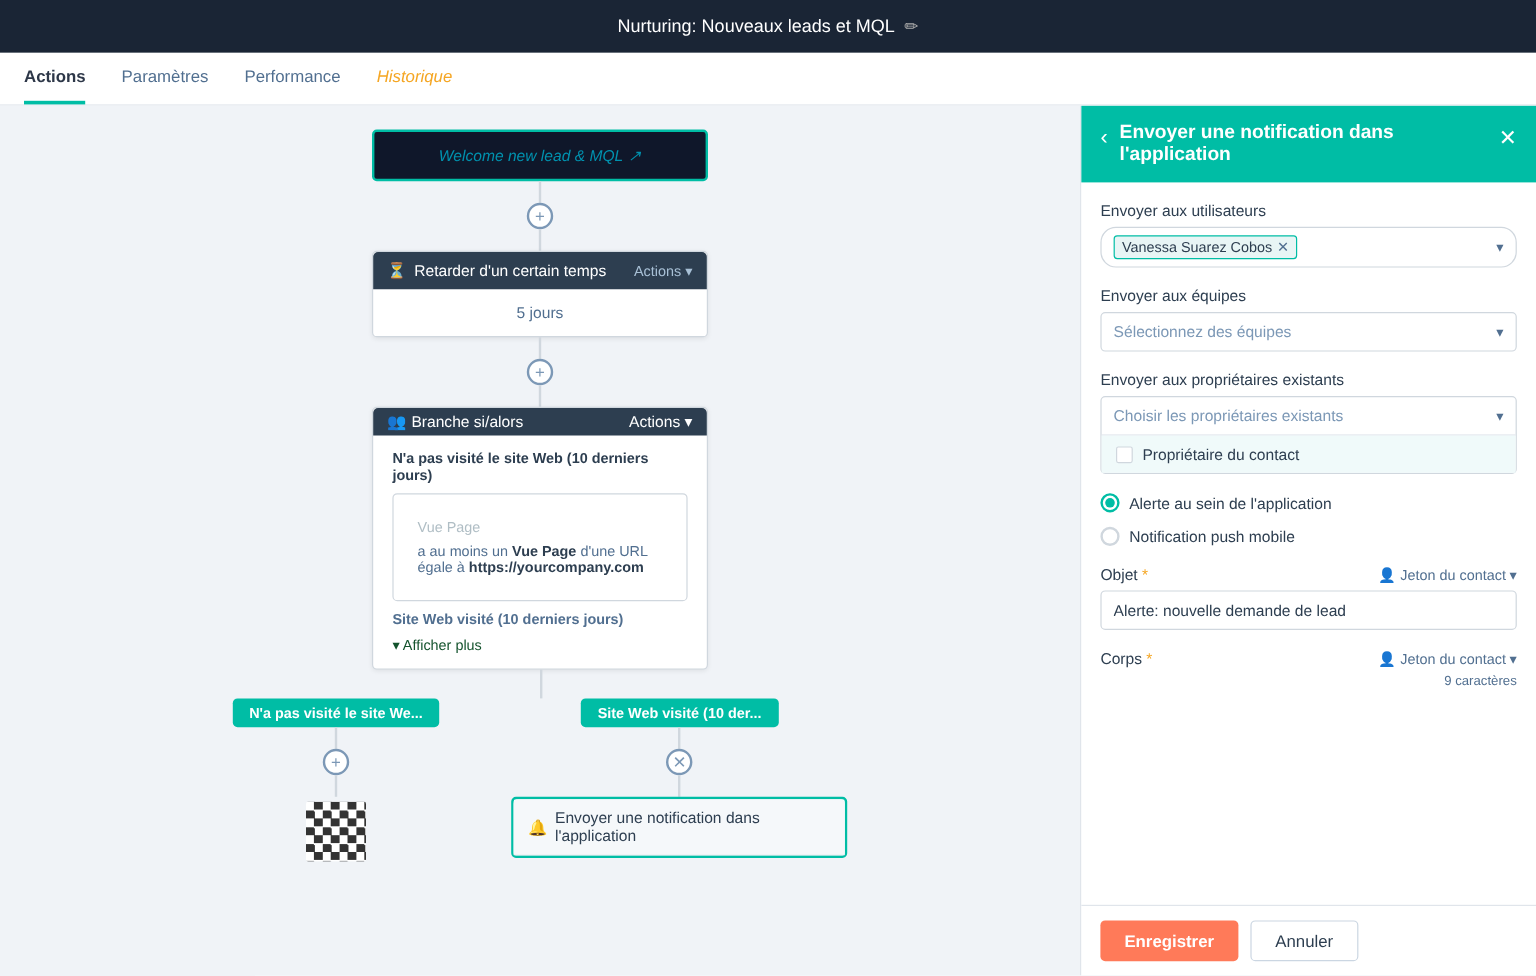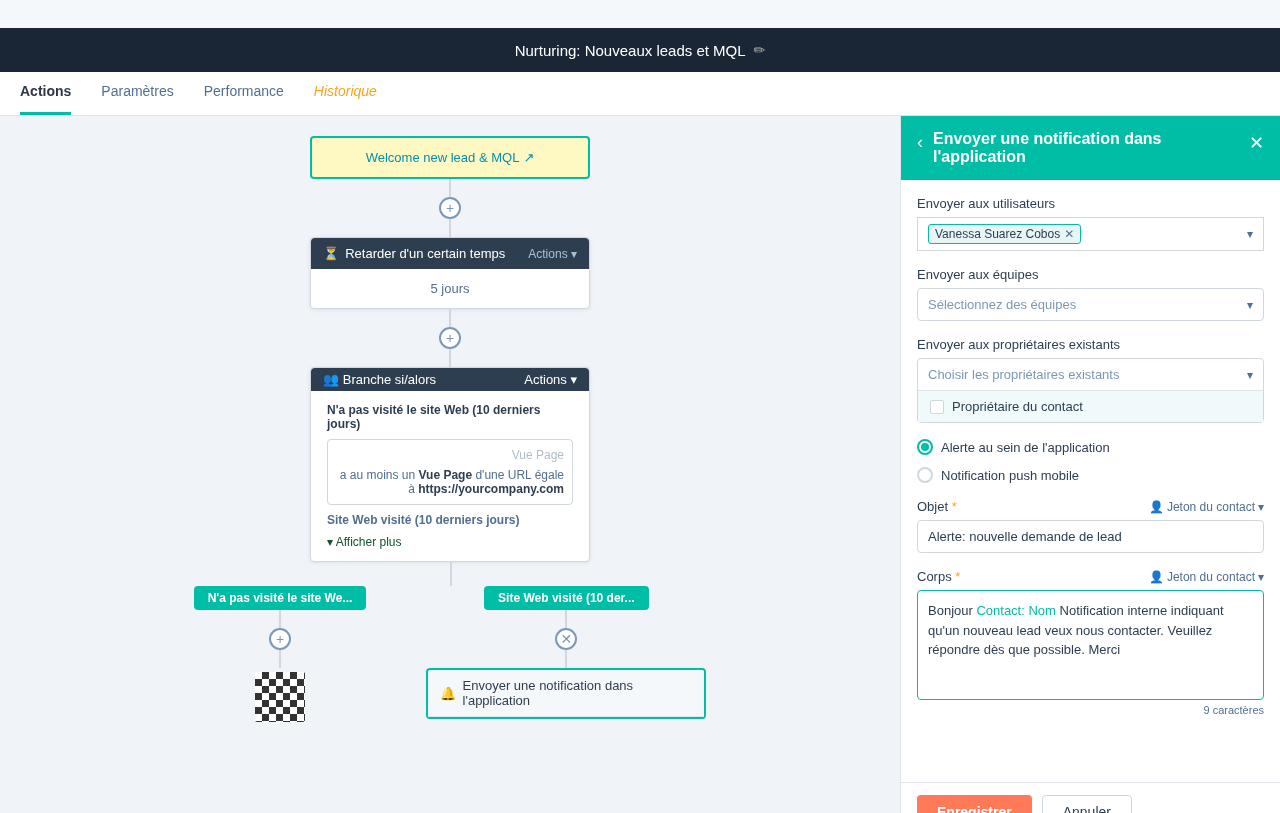--- a/index.html
+++ b/index.html
@@ -9,21 +9,20 @@
     .top-bar {
       background: #1a2535;
       height: 44px;
       display: flex;
       align-items: center;
       justify-content: center;
       color: #fff;
       font-size: 15px;
       font-weight: 500;
       gap: 8px;
-      margin-top: 28px;
     }
 
     
     .tab-bar {
       background: #fff;
       border-bottom: 1px solid #e0e5eb;
       display: flex;
       align-items: center;
       height: 44px;
       padding: 0 20px;
@@ -85,27 +84,28 @@
       display: flex;
       align-items: center;
       justify-content: space-between;
       font-size: 13px;
     }
     .node-header .header-left { display: flex; align-items: center; gap: 6px; }
     .node-header .actions-btn { color: #a8c0d6; font-size: 12px; cursor: pointer; }
     .node-body { padding: 12px 16px; font-size: 13px; color: #516f90; text-align: center; }
 
     .email-node {
-      background: #fef9c3;
+      background: #0f172a;
       border: 2px solid #00bda5;
       border-radius: 4px;
       min-width: 280px;
       max-width: 280px;
       padding: 12px 27px;
       text-align: center;
+      font-style: italic;
     }
     .email-node a { color: #0091ae; font-size: 13px; text-decoration: none; display: flex; align-items: center; justify-content: center; gap: 4px; }
 
     .connector { display: flex; flex-direction: column; align-items: center; }
     .connector-line { width: 2px; height: 18px; background: #d0d7de; }
     .connector-plus {
       width: 22px; height: 22px; border-radius: 50%; border: 2px solid #7c98b6;
       background: #fff; color: #7c98b6; display: flex; align-items: center; justify-content: center;
       font-size: 14px; cursor: pointer;
     }
@@ -127,22 +127,22 @@
       display: flex;
       align-items: center;
       justify-content: space-between;
       font-size: 13px;
     }
     .branch-body { padding: 12px 16px; font-size: 12px; color: #516f90; }
     .branch-condition { font-weight: 600; color: #2d3e50; margin-bottom: 8px; font-size: 12px; }
     .vue-page-box {
       border: 1px solid #d0d7de;
       border-radius: 4px;
-      padding: 8px;
-      text-align: right;
+      padding: 20px;
+      text-align: left;
       font-size: 12px;
       color: #7c98b6;
       margin-bottom: 8px;
     }
     .vue-page-title { font-size: 12px; color: #b0bec5; margin-bottom: 6px; }
     .vue-page-desc { font-size: 12px; color: #516f90; }
     .vue-page-desc b { color: #2d3e50; }
     .show-more { color: #14532d; font-size: 12px; cursor: pointer; margin-top: 8px; }
 
     
@@ -215,21 +215,21 @@
     .panel-header .back-btn { color: #fff; cursor: pointer; font-size: 18px; margin-right: 10px; margin-top: 2px; }
     .panel-header .title { font-size: 16px; font-weight: 600; flex: 1; }
     .panel-header .close-btn { color: #fff; cursor: pointer; font-size: 18px; margin-top: 2px; }
 
     .panel-body { flex: 1; overflow-y: auto; padding: 16px; }
     .field-group { margin-bottom: 16px; }
     .field-label { font-size: 13px; color: #2d3e50; font-weight: 500; margin-bottom: 6px; }
 
     .tag-dropdown {
       border: 1px solid #d0d7de;
-      border-radius: 0;
+      border-radius: 13px;
       padding: 6px 10px;
       display: flex;
       align-items: center;
       justify-content: space-between;
       cursor: pointer;
       background: #fff;
     }
     .tag-item {
       background: #e8f5f5;
       border: 1px solid #00bda5;
@@ -534,25 +534,20 @@
         <div class="field-row">
           <span class="field-label-sm">
             <span>Corps</span><span style="color:#f5a623;"> *</span>
           </span>
           <span class="jeton-btn">
             <span>👤</span>
             <span>Jeton du contact</span>
             <span>▾</span>
           </span>
         </div>
-        <div class="corps-textarea" contenteditable="true" style="">
-          <span>Bonjour </span><span style="color:#00bda5;">Contact: Nom</span><span>
-Notification interne indiquant qu'un nouveau lead veux nous contacter. Veuillez répondre dès que possible.
-Merci</span>
-        </div>
         <div class="char-count">9 caractères</div>
       </div>
 
     </div>
 
     <div class="panel-footer">
       <button class="btn-save">Enregistrer</button>
       <button class="btn-cancel">Annuler</button>
     </div>
   </div>

